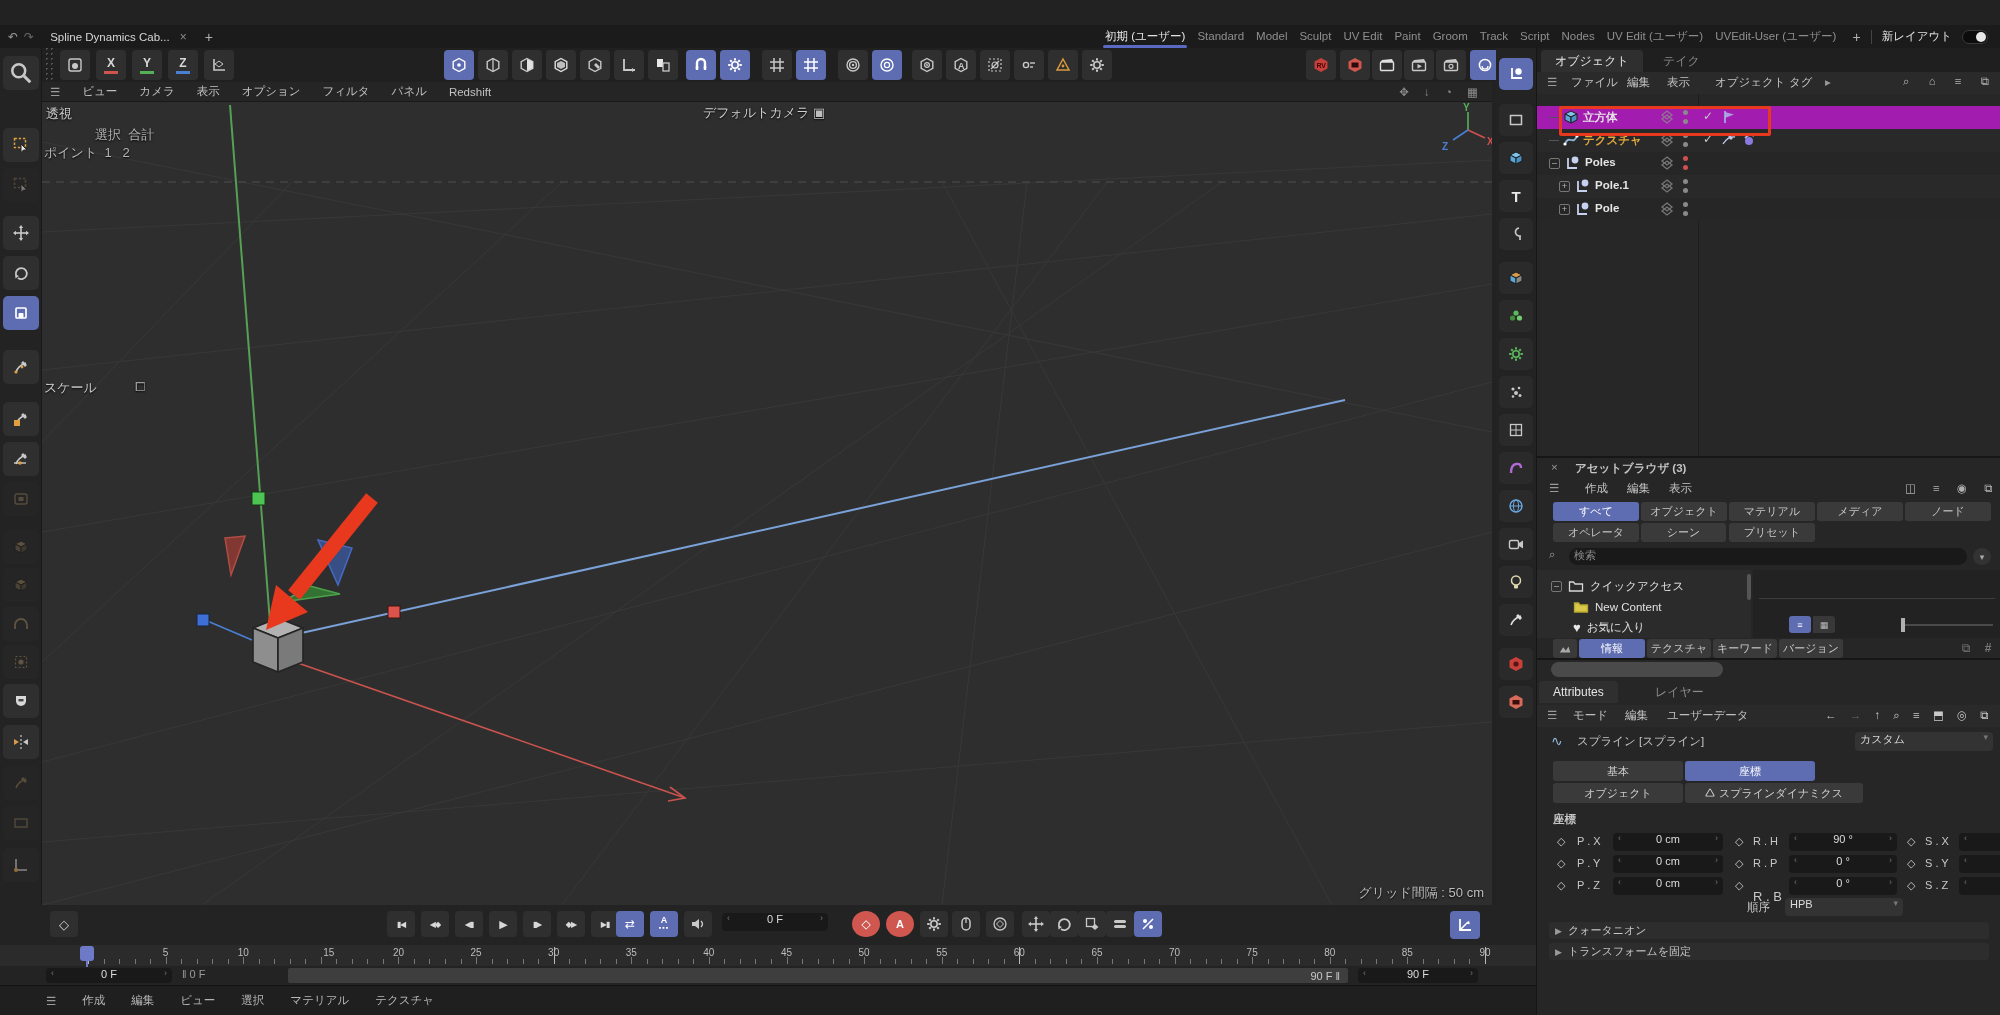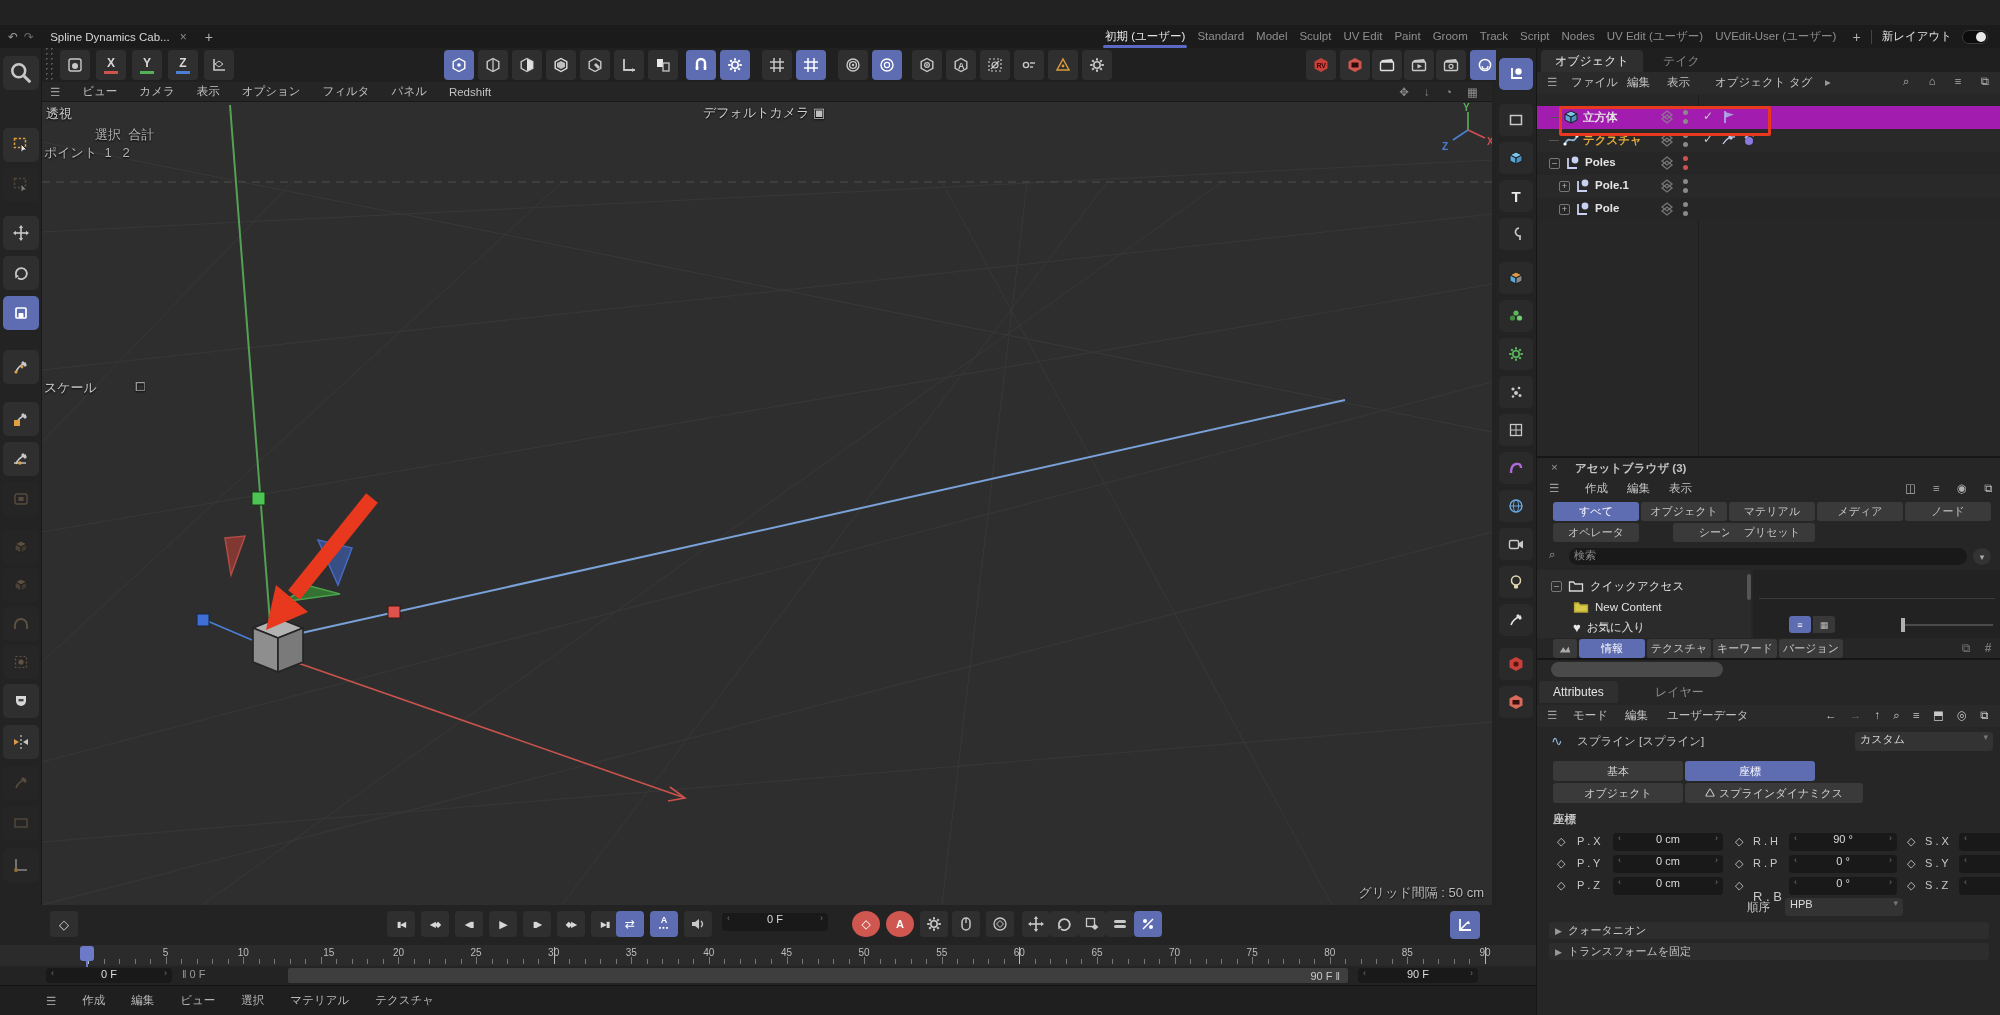--- a/index.html
+++ b/index.html
@@ -799,21 +799,21 @@
       <span class="pmenu" style="left:368px;top:23px;color:#b0b0b0;letter-spacing:7px">◫ ≡ ◉ ⧉</span>
       <div id="abfilters1">
           <div class="chip blue" style="left: 16px; top: 44px; width: 86px;">すべて</div>
           <div class="chip" style="left: 104px; top: 44px; width: 86px;">オブジェクト</div>
           <div class="chip" style="left: 192px; top: 44px; width: 86px;">マテリアル</div>
           <div class="chip" style="left: 280px; top: 44px; width: 86px;">メディア</div>
           <div class="chip" style="left: 368px; top: 44px; width: 86px;">ノード</div>
         </div>
       <div id="abfilters2">
           <div class="chip" style="left: 16px; top: 65px; width: 86px;">オペレータ</div>
-          <div class="chip" style="left: 104px; top: 65px; width: 85px; margin-left: 32px;">シーン</div>
+          <div class="chip" style="left: 104px; top: 65px; width: 85px;">シーン</div>
           <div class="chip" style="left: 192px; top: 65px; width: 86px;">プリセット</div>
         </div>
       <span class="pmenu" style="left:12px;top:90px;color:#9a9a9a">⌕</span>
       <div class="field" style="left:32px;top:90px;width:398px;height:17px;border-radius:9px">
         <span class="t-dim">検索</span>
       </div>
       <div class="cc" style="position:absolute;left:436px;top:90px;width:18px;height:17px;background:#333;border-radius:50%;color:#aaa;font-size:9px">▾</div>
       <div class="abs" style="left:0;top:112px;width:214px;height:68px;background:#2b2b2b">
         <div id="abtree">
             <div class="row" style="position: absolute; left: 14px; top: 8px; gap: 6px;">

